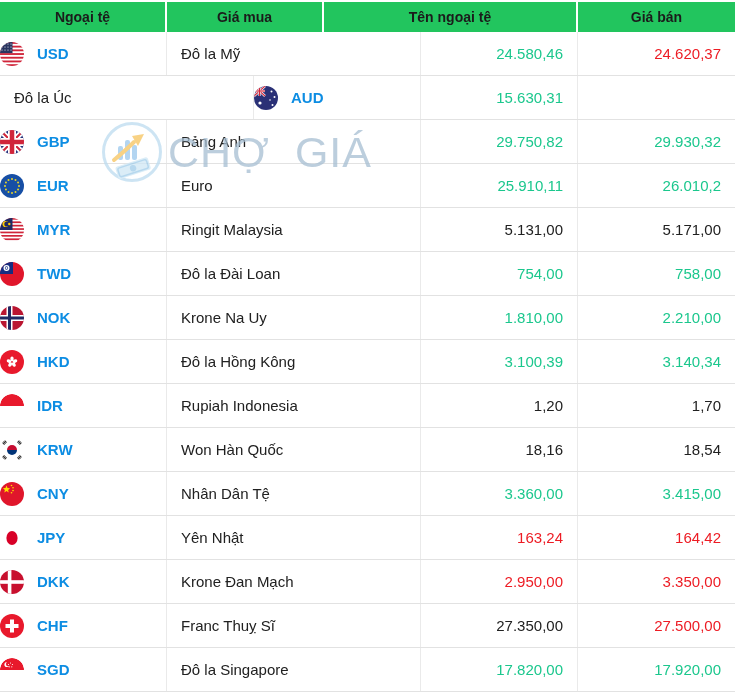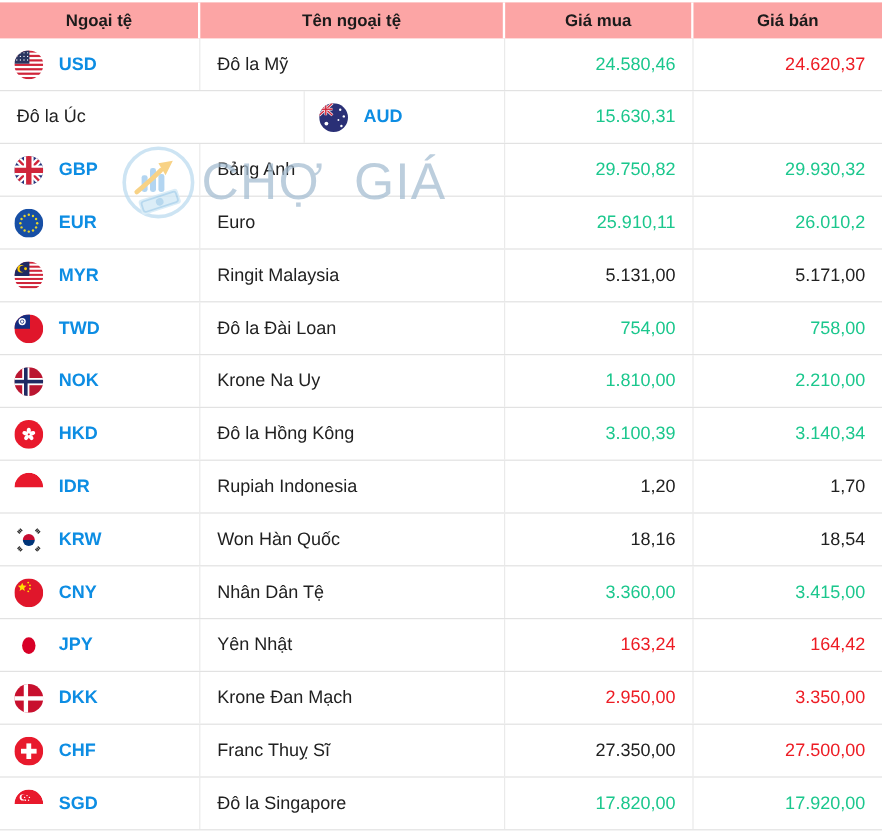--- a/index.html
+++ b/index.html
@@ -6,30 +6,30 @@
   body{
     width:744px;height:695px;overflow:hidden;position:relative;
     background:#ffffff;
     font-family:"Liberation Sans",sans-serif;
     -webkit-font-smoothing:antialiased;
   }
   .rate-table{width:735px;margin-top:2px;}
   
   .thead{display:flex;height:30px;}
   .hcell{
-    background:#fca5a5;display:flex;align-items:center;justify-content:center;
+    background:#22c55e;display:flex;align-items:center;justify-content:center;
     font-size:14px;font-weight:bold;color:#1b1b1b;box-sizing:border-box;
     border-right:2px solid #ffffff;
   }
   .hcell:last-child{border-right:none;}
   .h1{width:167px;}.h2{width:254px;}.h3{width:157px;}.h4{width:157px;}
   
   .row{display:flex;height:44px;border-bottom:1px solid #e2e2e2;box-sizing:border-box;}
   .cell{box-sizing:border-box;display:flex;align-items:center;font-size:15px;color:#212121;}
-  .c1{width:167px;border-right:1px solid #eaeaea;padding-left:12px;gap:13px;}
+  .c1{width:167px;border-right:1px solid #eaeaea;gap:13px;}
   .c2{width:254px;border-right:1px solid #eaeaea;padding-left:14px;}
   .c3{width:157px;border-right:1px solid #eaeaea;justify-content:flex-end;padding-right:14px;}
   .c4{width:157px;justify-content:flex-end;padding-right:14px;}
   .code{font-weight:bold;font-size:15px;color:var(--blue,#0d8de3);text-decoration:none;cursor:pointer;}
   .flag{width:24px;height:24px;display:block;flex:0 0 24px;}
   .flag svg{display:block;width:24px;height:24px;}
   .val.up{color:var(--up,#1bc78d);}
   .val.down{color:var(--down,#ed1c24);}
   .val.neutral{color:var(--neutral,#212121);}
   
@@ -42,22 +42,22 @@
     font-size:43px;font-weight:normal;letter-spacing:1px;word-spacing:12px;
     color:rgba(166,189,209,0.75);margin-left:4px;line-height:64px;white-space:nowrap;
   }
 </style>
 </head>
 <body>
 
 <div class="rate-table">
   <div class="thead">
     <div class="hcell h1">Ngoại tệ</div>
+    <div class="hcell h3">Giá mua</div>
     <div class="hcell h2">Tên ngoại tệ</div>
-    <div class="hcell h3">Giá mua</div>
     <div class="hcell h4">Giá bán</div>
   </div>
   <div id="tbody">
   <div class="row">
     <div class="cell c1">
       <span class="flag">
             <svg viewBox="0 0 24 24">
               <defs>
                 <clipPath id="fUS">
                   <circle cx="12" cy="12" r="12"></circle>

